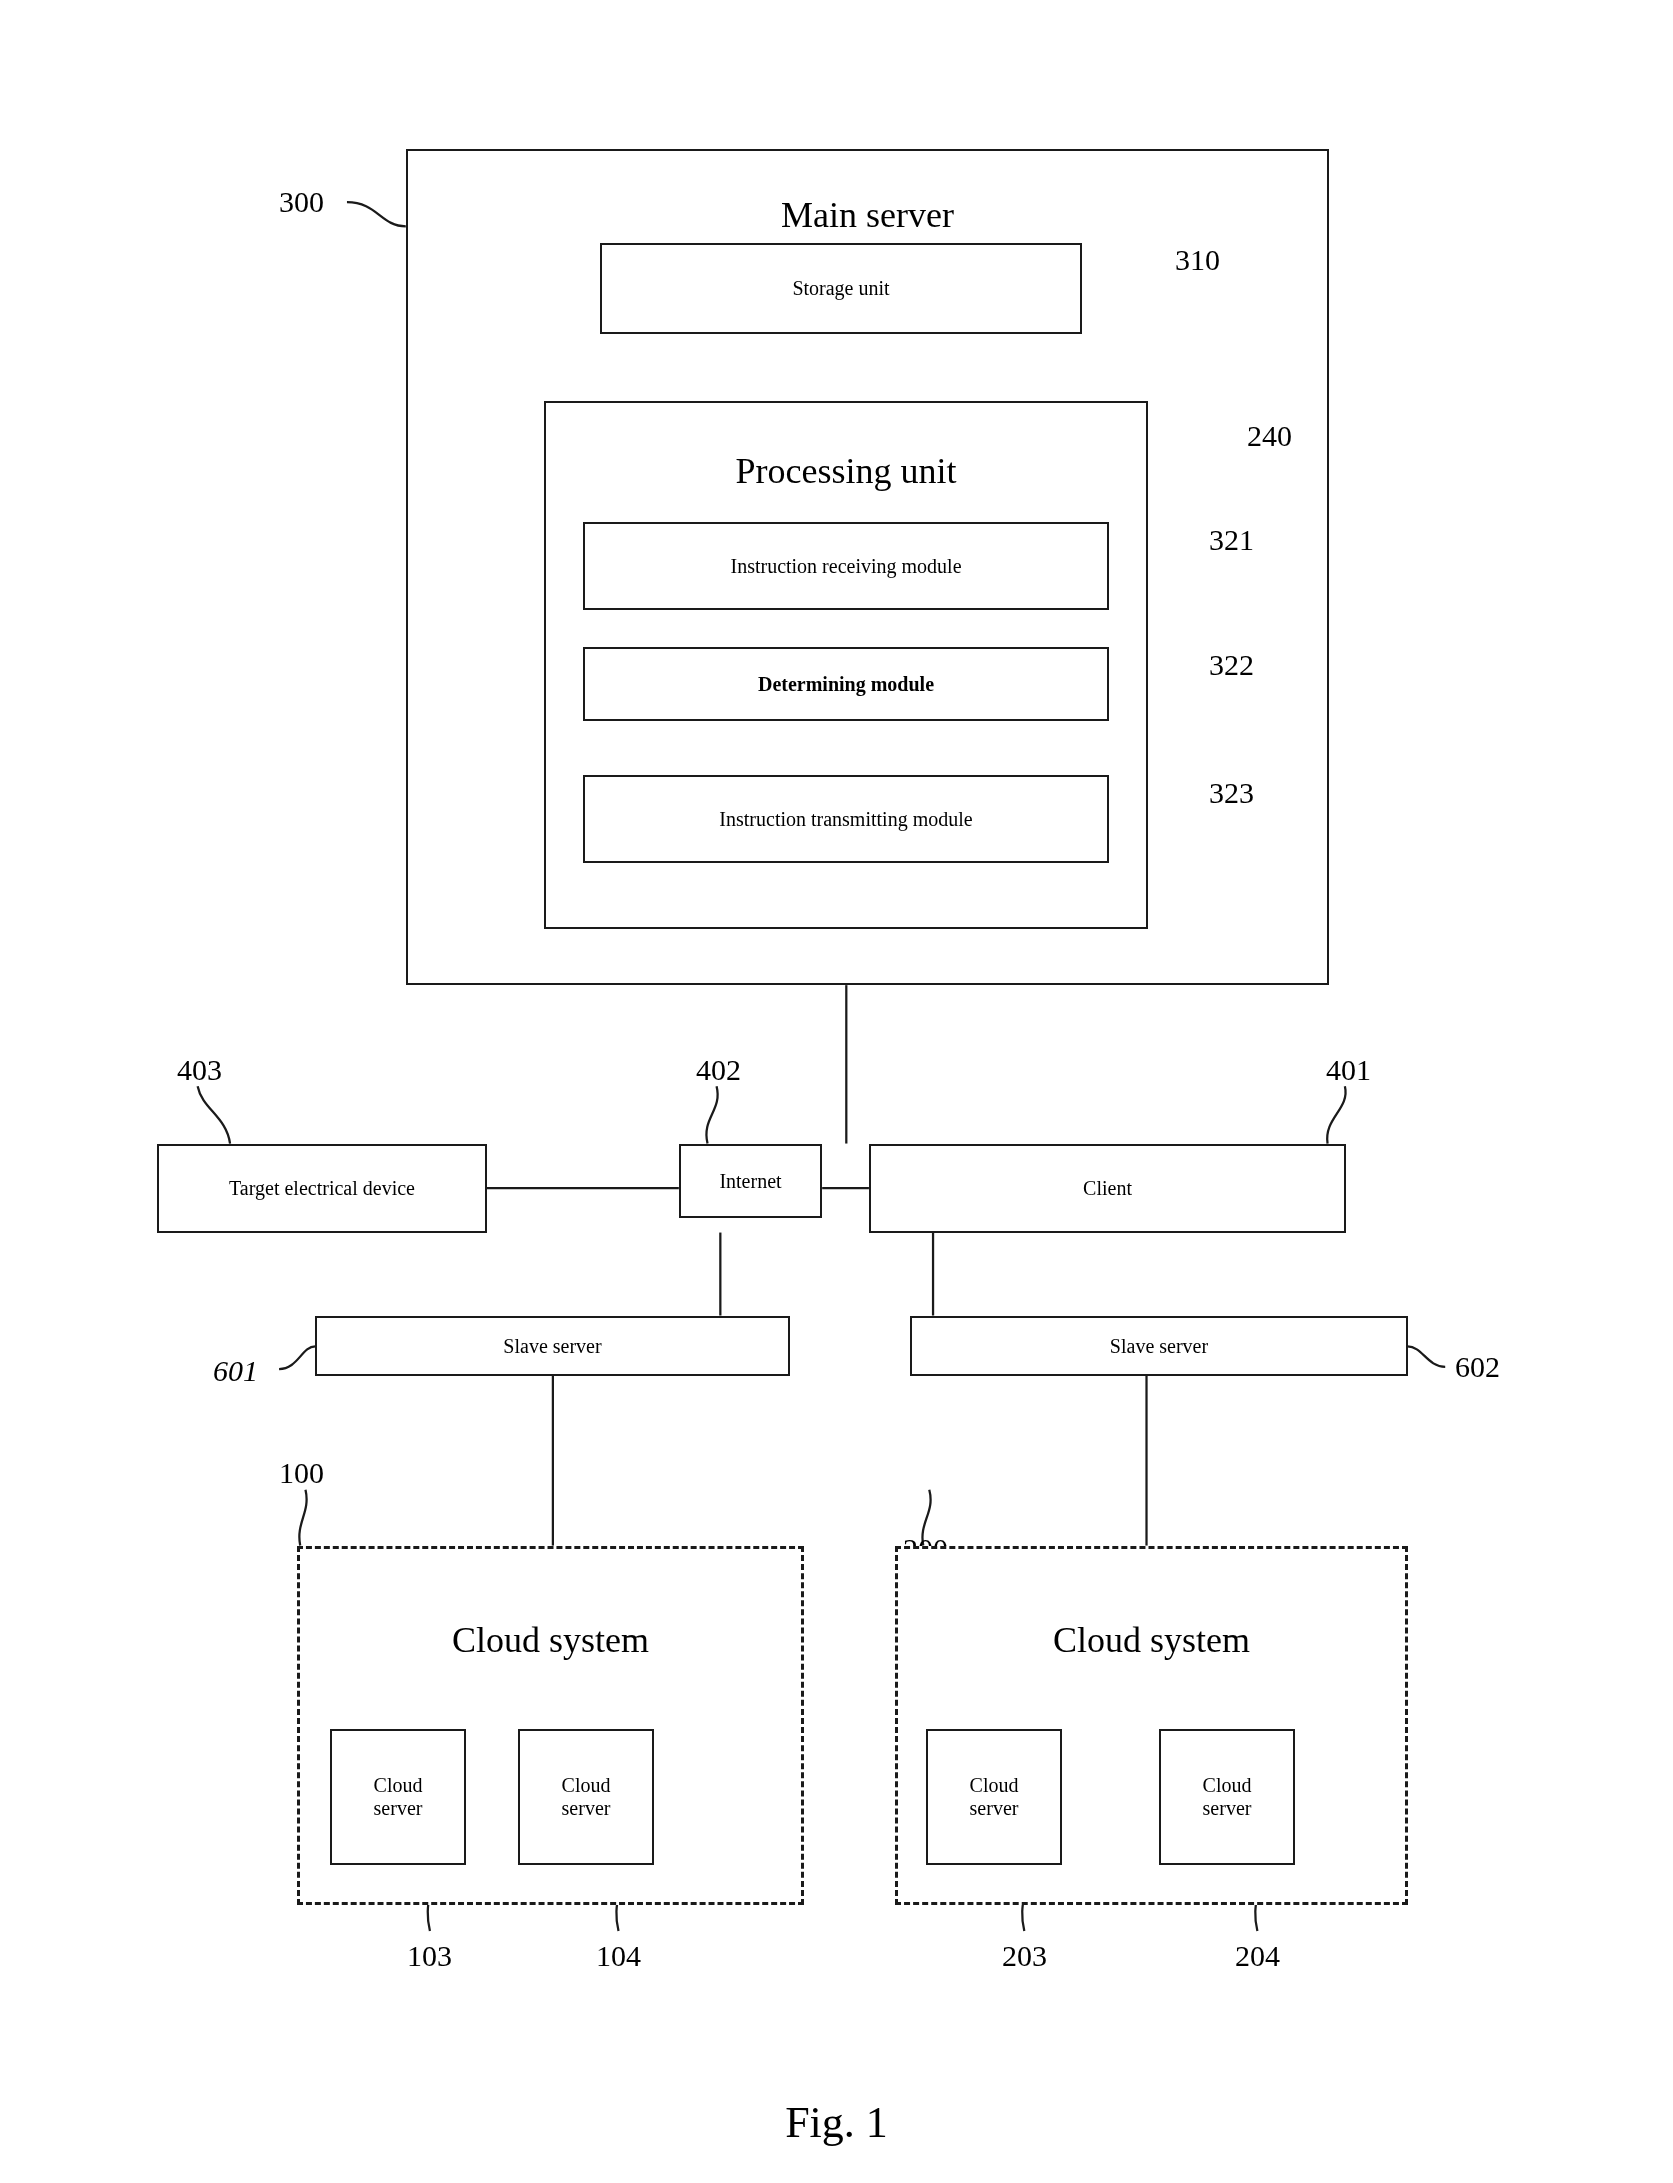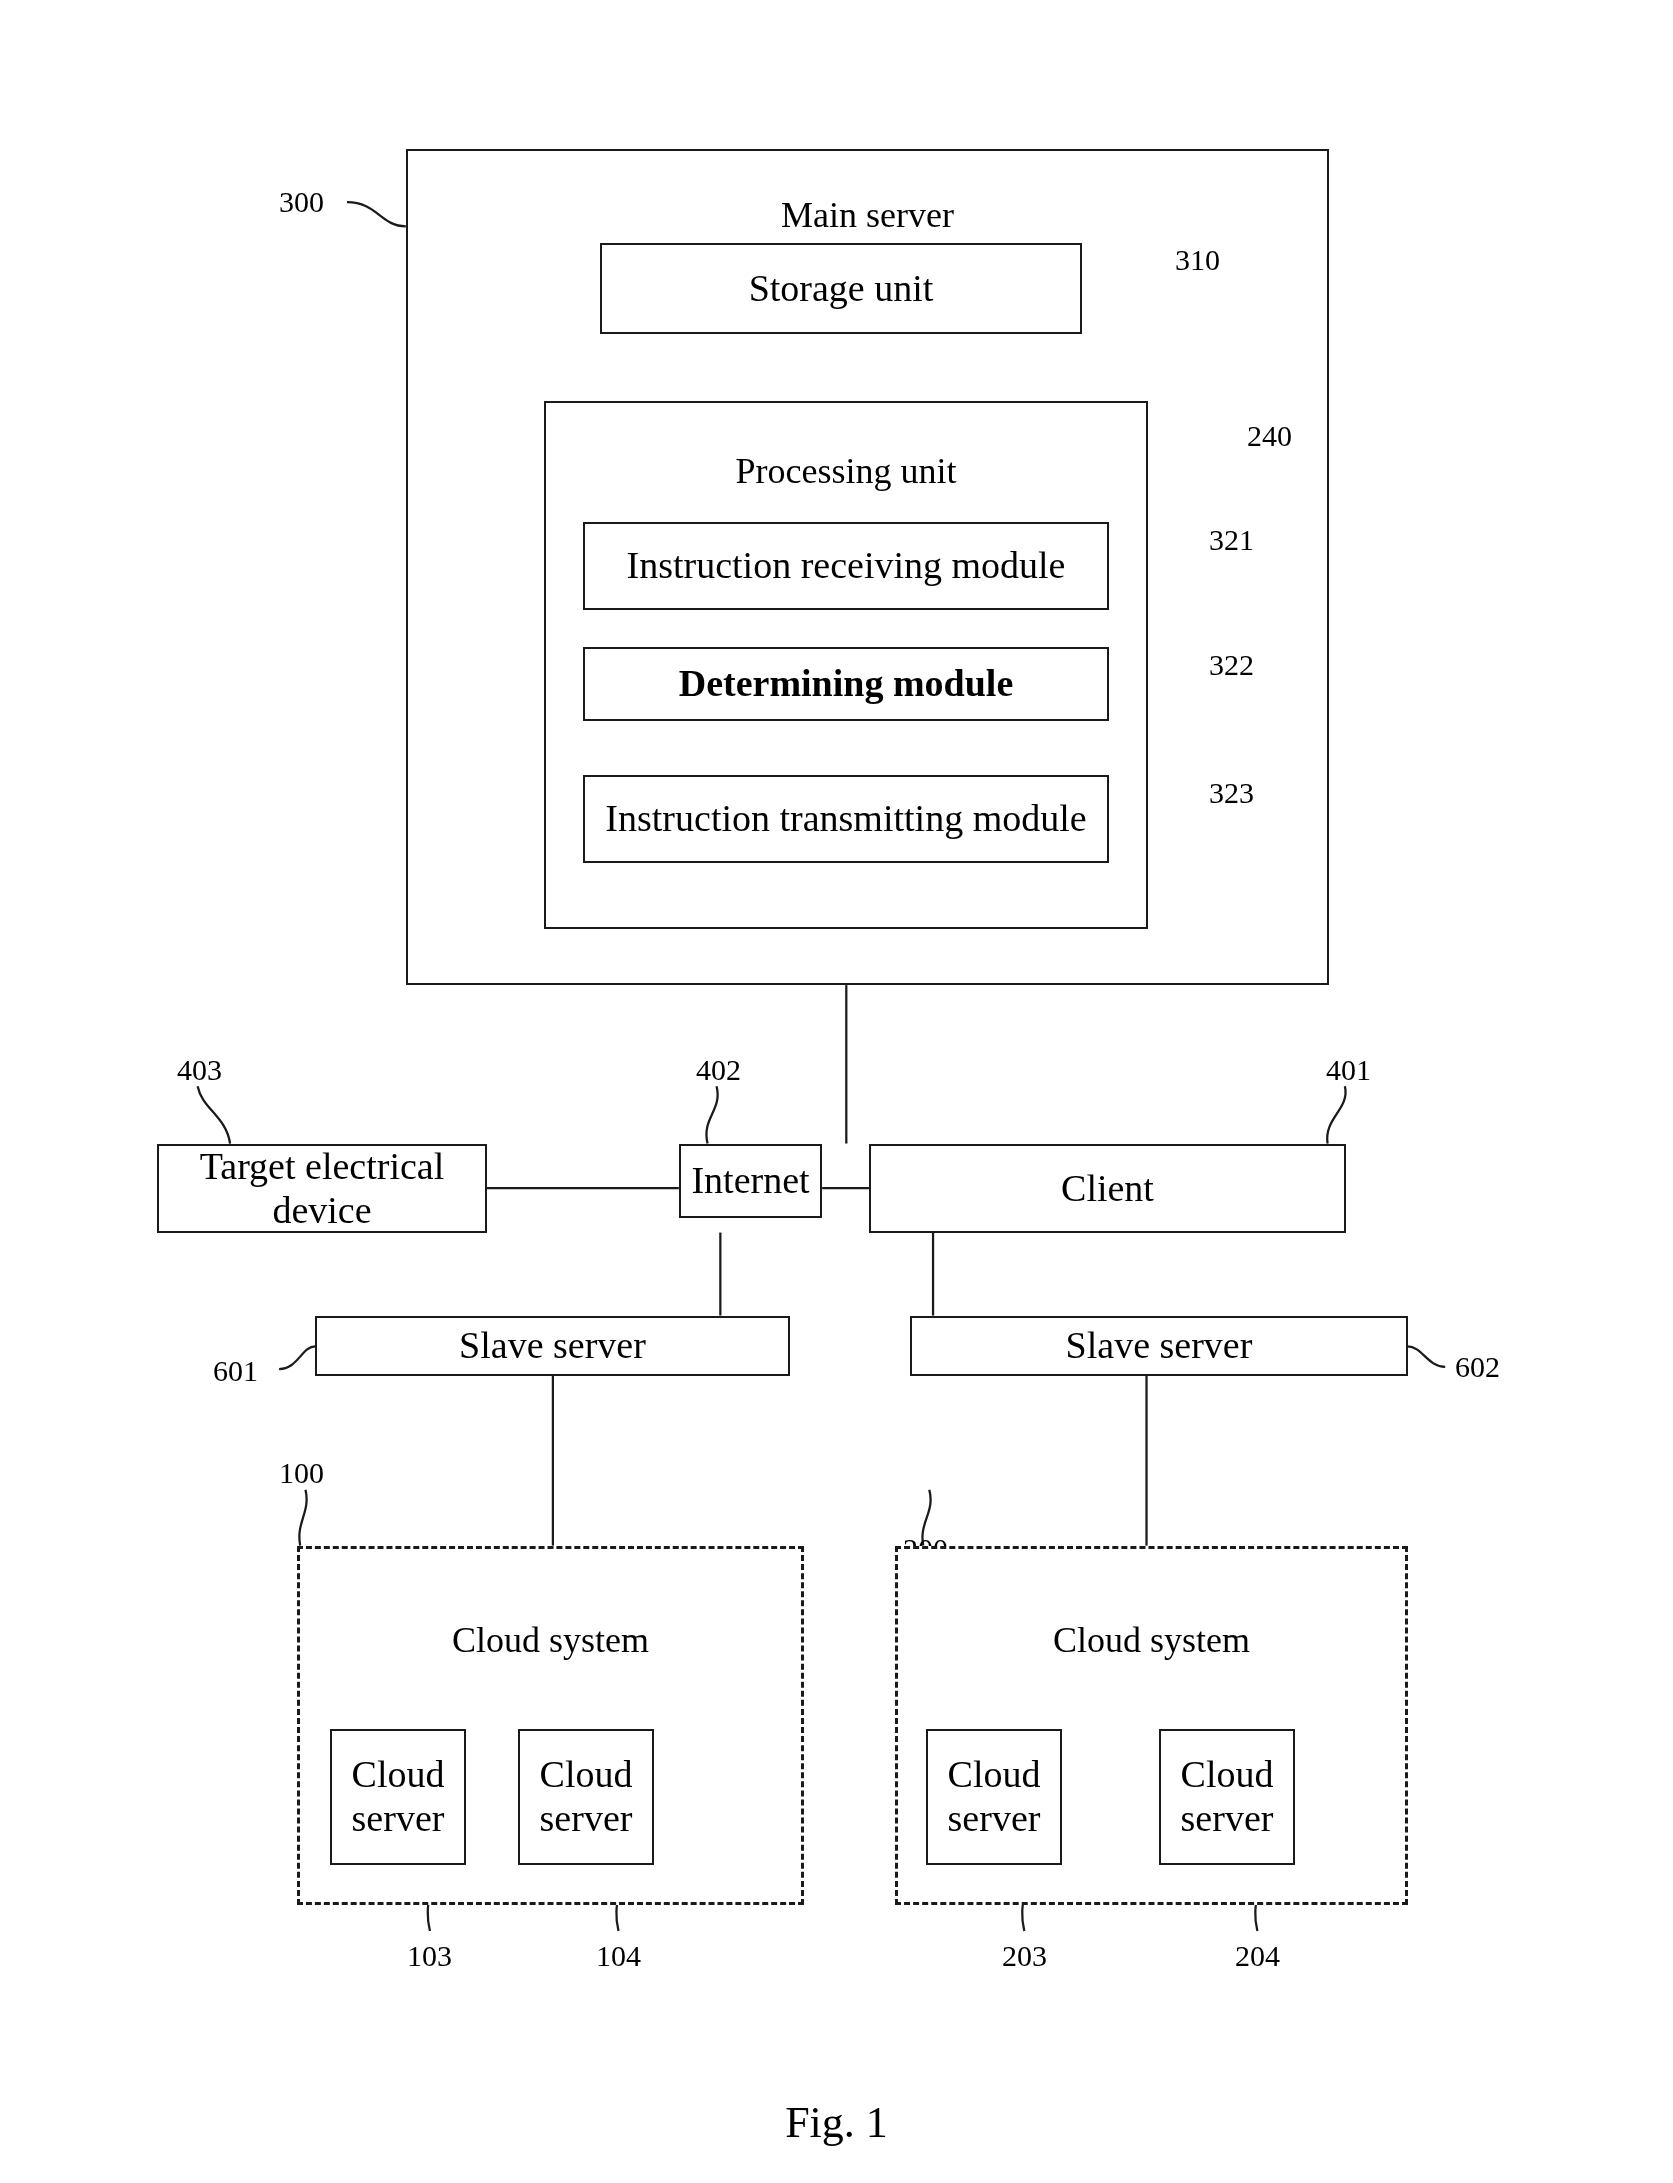--- a/index.html
+++ b/index.html
@@ -35,21 +35,21 @@
   .box.dashed {
     border-style: dashed;
     border-width: 3px;
   }
   .refnum {
     position: absolute;
     font-size: 30px;
     white-space: nowrap;
   }
   .boxtext {
-    font-size: 38px;
+    font-size: 20px;
     white-space: pre-line;
     line-height: 1.15;
     text-align: center;
   }
   .title-inner {
     position: absolute;
     font-size: 36px;
     text-align: center;
     white-space: nowrap;
   }
@@ -160,21 +160,21 @@
   <div class="refnum" style="left:696px; top:1053px;">402</div>
   <div class="box" style="left:679px; top:1144px; width:143px; height:74px;">
     <span class="boxtext">Internet</span>
   </div>
 
   <div class="refnum" style="left:1326px; top:1053px;">401</div>
   <div class="box" style="left:869px; top:1144px; width:477px; height:89px;">
     <span class="boxtext">Client</span>
   </div>
 
-  <div class="refnum" style="left:213px; top:1354px;">601</div>
+  <div class="refnum" style="left:213px; top:1354px;font-style:italic;">601</div>
   <div class="box" style="left:315px; top:1316px; width:475px; height:60px;">
     <span class="boxtext">Slave server</span>
   </div>
 
   <div class="box" style="left:910px; top:1316px; width:498px; height:60px;">
     <span class="boxtext">Slave server</span>
   </div>
   <div class="refnum" style="left:1455px; top:1350px;">602</div>
 
   <div class="refnum" style="left:279px; top:1456px;">100</div>

